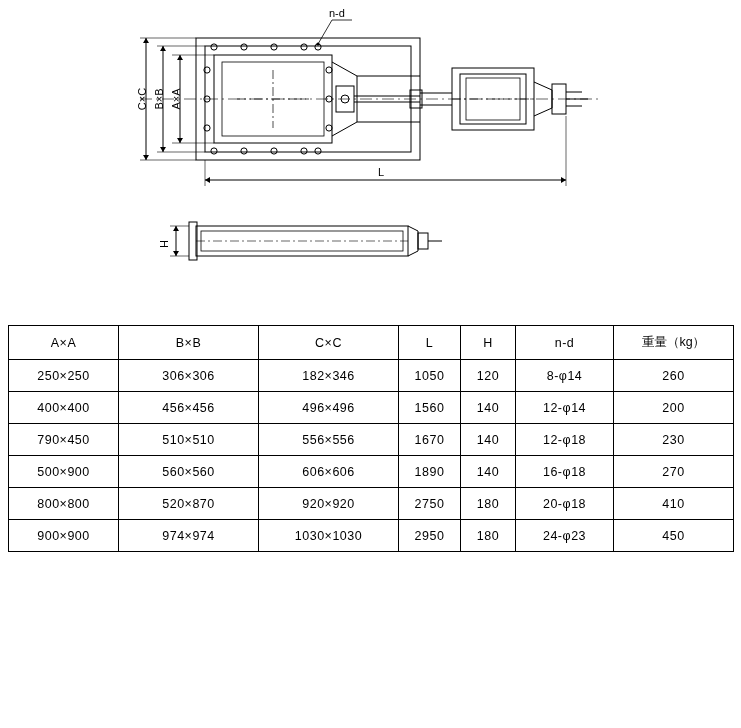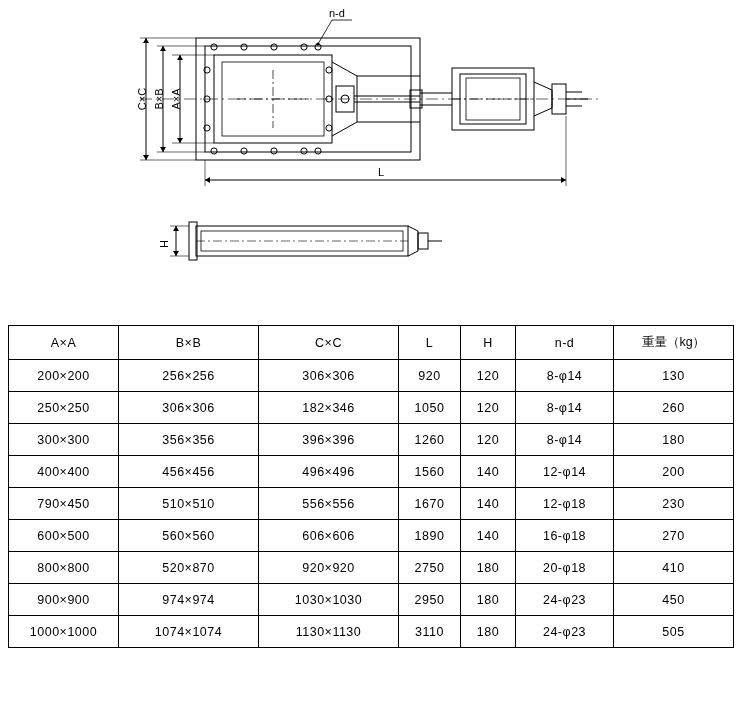--- a/index.html
+++ b/index.html
@@ -209,66 +209,48 @@
         <th>B×B</th>
         <th>C×C</th>
         <th>L</th>
         <th>H</th>
         <th>n-d</th>
         <th class="heavy">重量（kg）</th>
       </tr>
     </thead>
     <tbody>
       <tr>
-        <td>200×200</td>
-        <td>256×256</td>
-        <td>306×306</td>
-        <td>920</td>
-        <td>120</td>
-        <td>8-φ14</td>
-        <td>130</td>
-      </tr>
-      <tr>
         <td>250×250</td>
         <td>306×306</td>
         <td>182×346</td>
         <td>1050</td>
         <td>120</td>
         <td>8-φ14</td>
         <td>260</td>
       </tr>
       <tr>
-        <td>300×300</td>
-        <td>356×356</td>
-        <td>396×396</td>
-        <td>1260</td>
-        <td>120</td>
-        <td>8-φ14</td>
-        <td>180</td>
-      </tr>
-      <tr>
         <td>400×400</td>
         <td>456×456</td>
         <td>496×496</td>
         <td>1560</td>
         <td>140</td>
         <td>12-φ14</td>
         <td>200</td>
       </tr>
       <tr>
         <td>790×450</td>
         <td>510×510</td>
         <td>556×556</td>
         <td>1670</td>
         <td>140</td>
         <td>12-φ18</td>
         <td>230</td>
       </tr>
       <tr>
-        <td>600×500</td>
+        <td>500×900</td>
         <td>560×560</td>
         <td>606×606</td>
         <td>1890</td>
         <td>140</td>
         <td>16-φ18</td>
         <td>270</td>
       </tr>
       <tr>
         <td>800×800</td>
         <td>520×870</td>
@@ -280,24 +262,15 @@
       </tr>
       <tr>
         <td>900×900</td>
         <td>974×974</td>
         <td>1030×1030</td>
         <td>2950</td>
         <td>180</td>
         <td>24-φ23</td>
         <td>450</td>
       </tr>
-      <tr>
-        <td>1000×1000</td>
-        <td>1074×1074</td>
-        <td>1130×1130</td>
-        <td>3110</td>
-        <td>180</td>
-        <td>24-φ23</td>
-        <td>505</td>
-      </tr>
     </tbody>
   </table>
 </div>
 
 </body></html>

